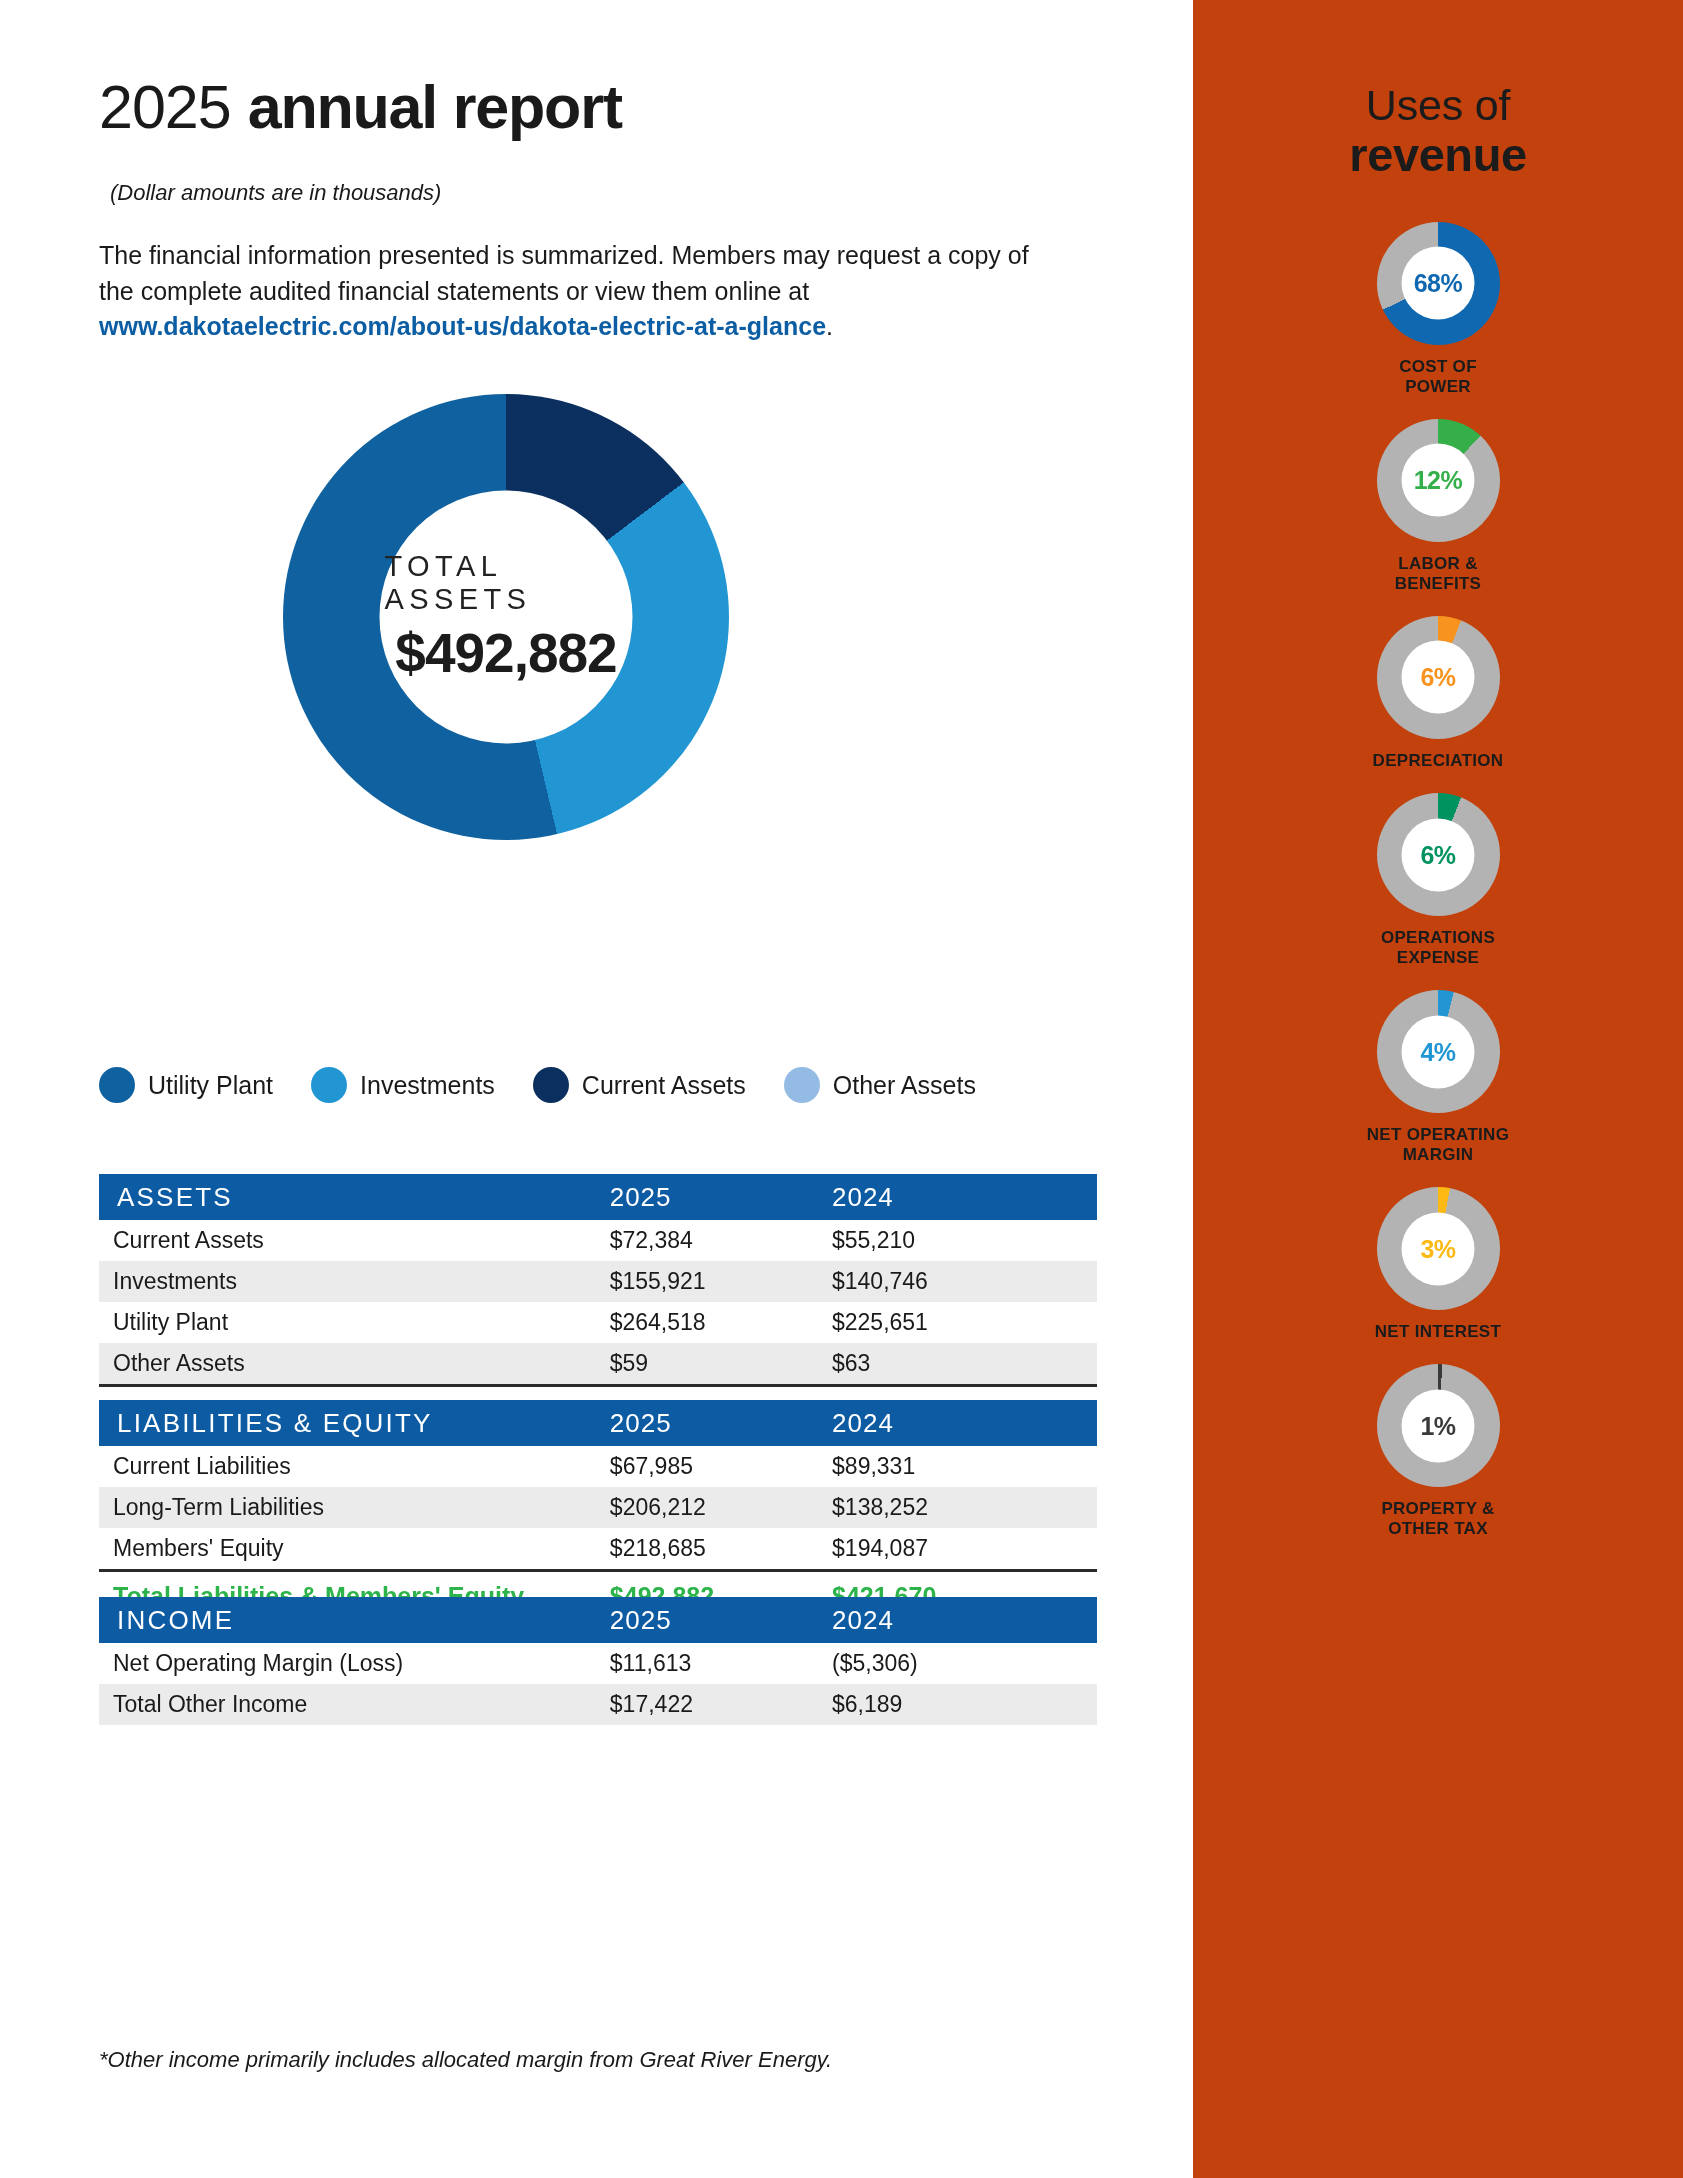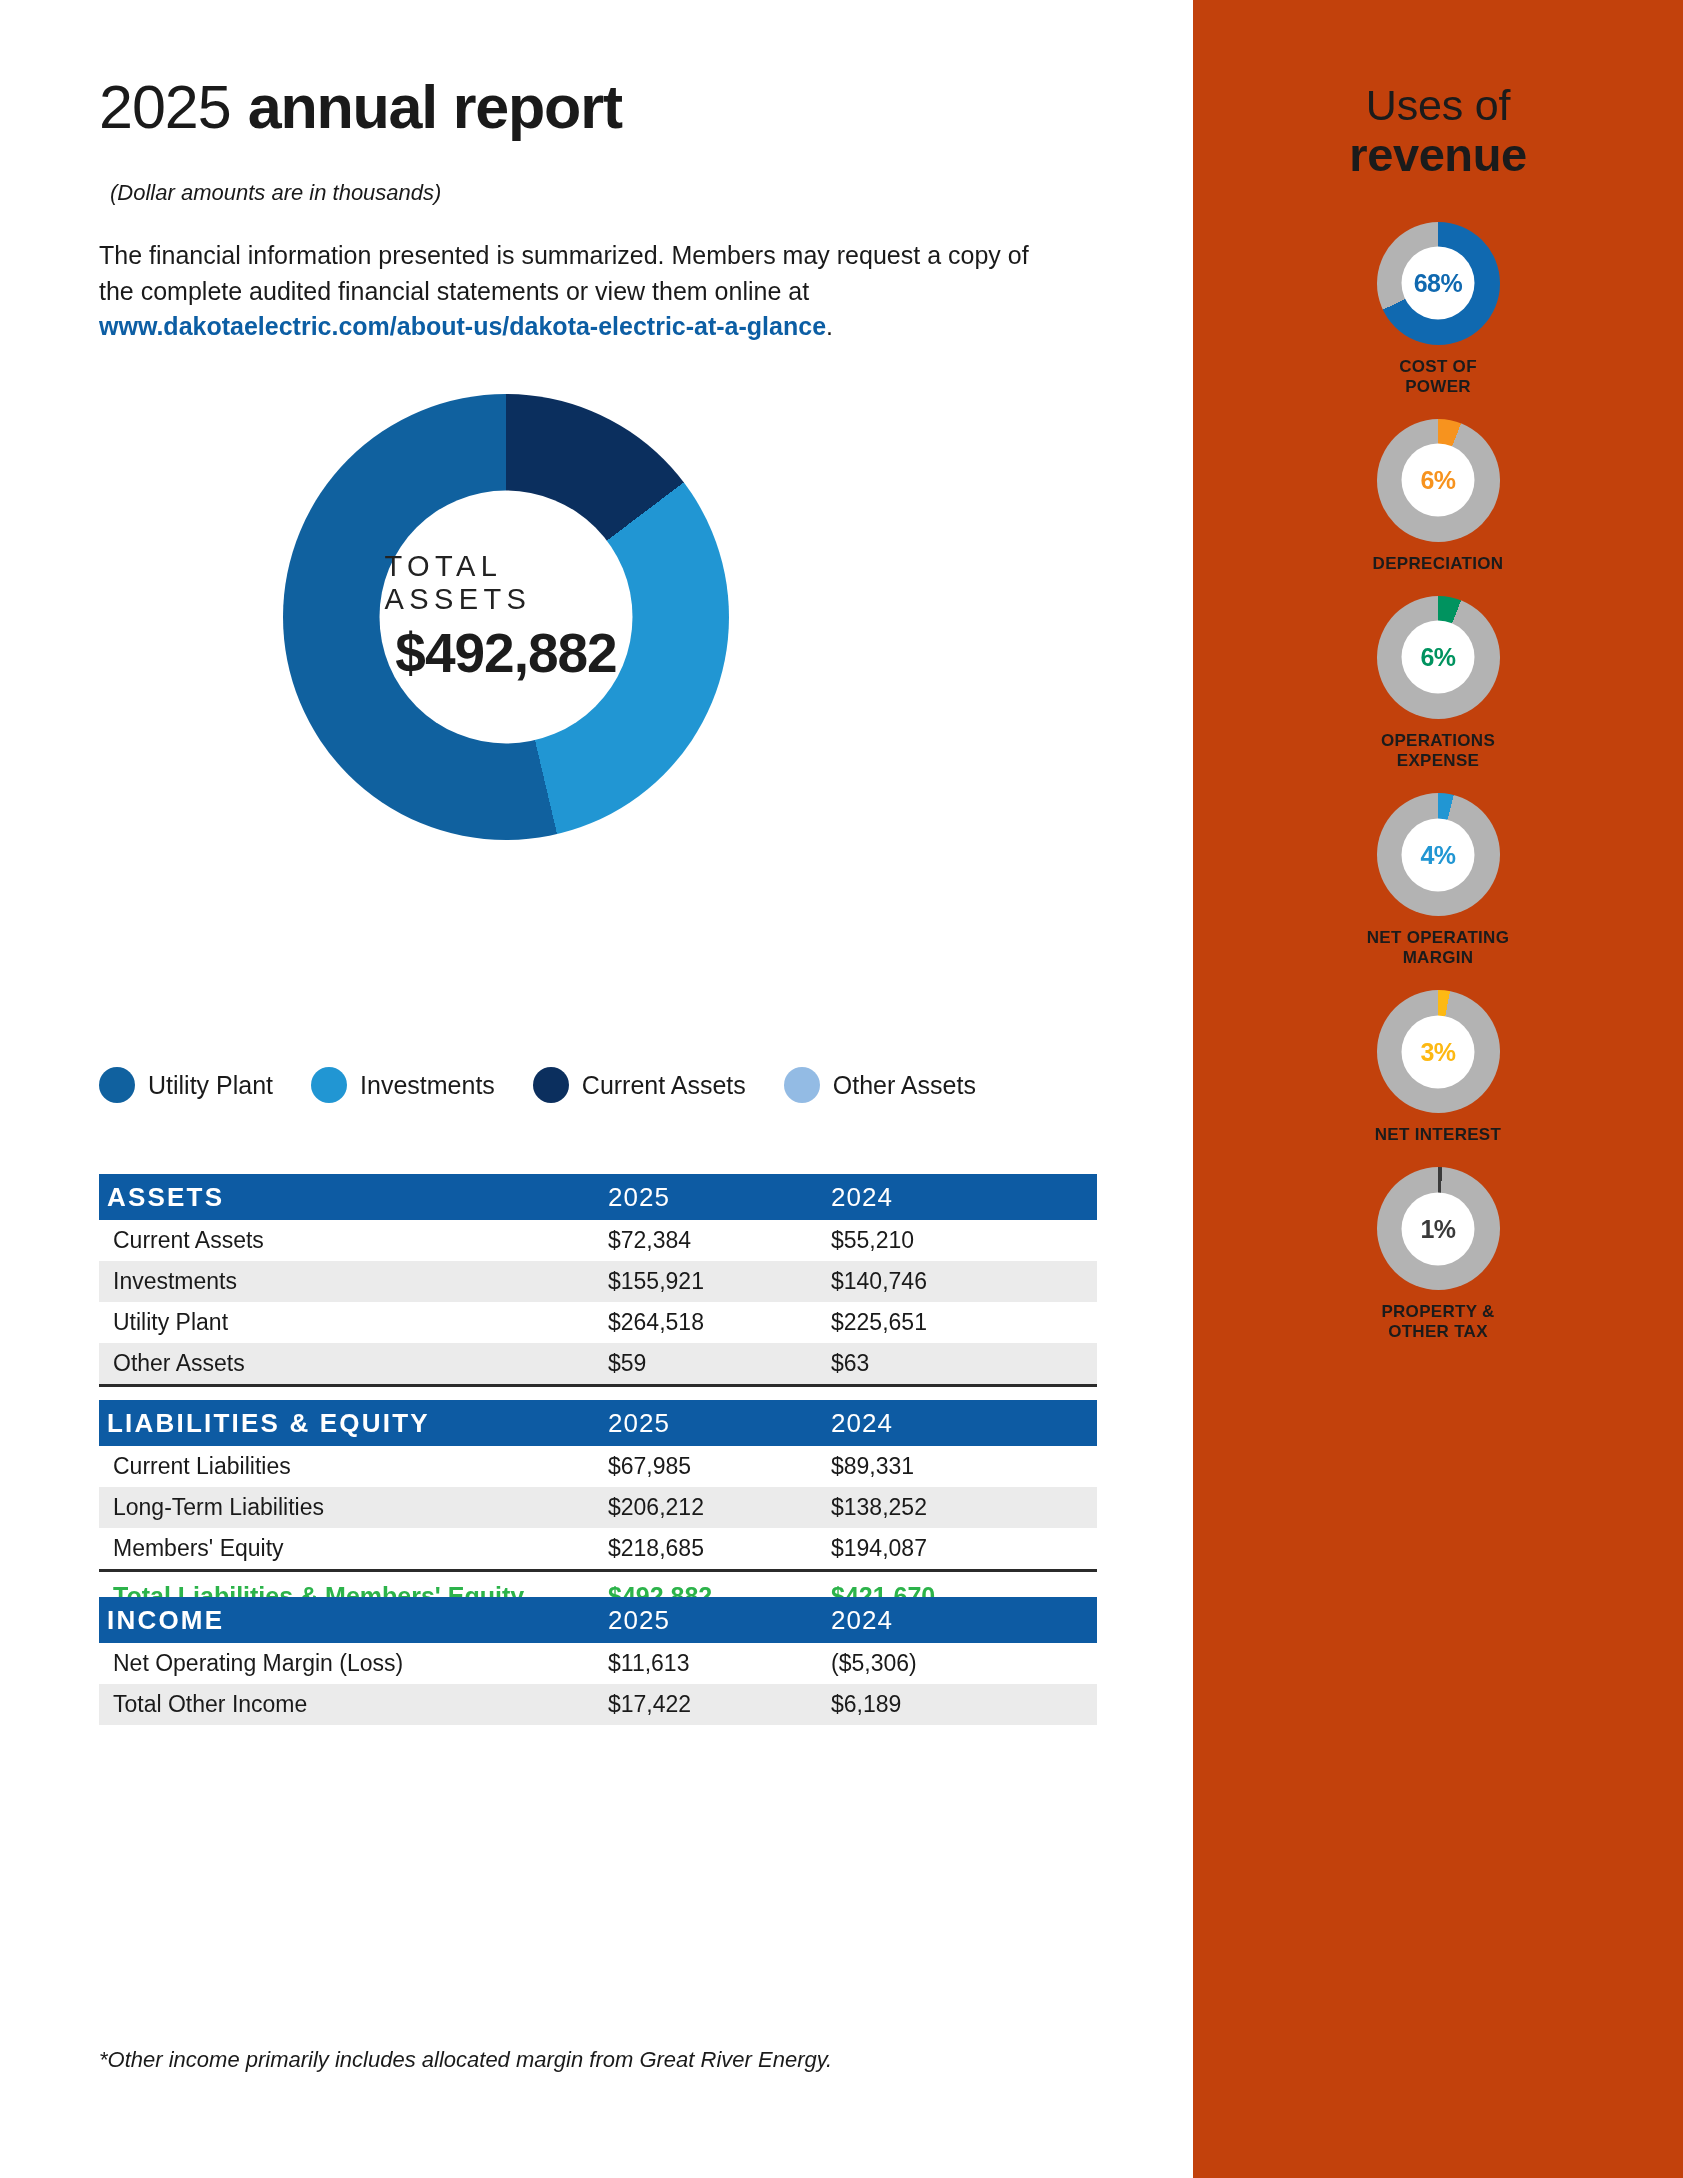--- a/index.html
+++ b/index.html
@@ -94,21 +94,21 @@
   .legend .swatch{width:36px;height:36px;border-radius:50%;margin-right:13px;flex:none;}
   .legend .lbl{font-size:25px;color:#1a1a1a;white-space:nowrap;}
 
   
   .tbl{position:absolute;left:99px;width:998px;border-collapse:collapse;}
   .tbl td,.tbl th{padding:0;}
   .tbl .hdr td{
     background:#0d5ba3;color:#ffffff;font-size:26px;font-weight:400;
     letter-spacing:2.2px;height:46px;vertical-align:middle;
   }
-  .tbl .hdr td.c1{padding-left:8px;font-weight:bold;}
+  .tbl .hdr td.c1{padding-left:18px;}
   .tbl .hdr td.c2,.tbl .hdr td.c3{letter-spacing:1px;}
   .tbl tr td{height:41px;font-size:23px;vertical-align:middle;color:#1a1a1a;}
   .tbl tr td.c1{padding-left:14px;width:495px;}
   .tbl tr td.c2{width:223px;}
   .tbl tr td.c3{width:266px;}
   .tbl tr.alt td{background:#ebebeb;}
   .tbl tr.total td{
     color:#2cb34a;font-weight:700;font-size:25px;height:48px;
     border-top:3px solid #2b2b2b;
   }
@@ -261,20 +261,29 @@
         <div class="mini">
           <div class="mini-donut" style="background: conic-gradient(rgb(16, 105, 176) 0deg, rgb(16, 105, 176) 244.8deg, rgb(179, 179, 179) 244.8deg, rgb(179, 179, 179) 360deg);">
             <div class="hole">
               <span class="pct" style="color: rgb(16, 105, 176);">68%</span>
             </div>
           </div>
           <div class="mini-label" style="white-space: pre-line;">COST OF
 POWER</div>
         </div>
         <div class="mini">
+          <div class="mini-donut" style="background: conic-gradient(rgb(53, 175, 74) 0deg, rgb(53, 175, 74) 43.2deg, rgb(179, 179, 179) 43.2deg, rgb(179, 179, 179) 360deg);">
+            <div class="hole">
+              <span class="pct" style="color: rgb(53, 175, 74);">12%</span>
+            </div>
+          </div>
+          <div class="mini-label" style="white-space: pre-line;">LABOR &amp;
+BENEFITS</div>
+        </div>
+        <div class="mini">
           <div class="mini-donut" style="background: conic-gradient(rgb(247, 147, 30) 0deg, rgb(247, 147, 30) 21.6deg, rgb(179, 179, 179) 21.6deg, rgb(179, 179, 179) 360deg);">
             <div class="hole">
               <span class="pct" style="color: rgb(247, 147, 30);">6%</span>
             </div>
           </div>
           <div class="mini-label" style="white-space: pre-line;">DEPRECIATION</div>
         </div>
         <div class="mini">
           <div class="mini-donut" style="background: conic-gradient(rgb(0, 147, 95) 0deg, rgb(0, 147, 95) 21.6deg, rgb(179, 179, 179) 21.6deg, rgb(179, 179, 179) 360deg);">
             <div class="hole">

